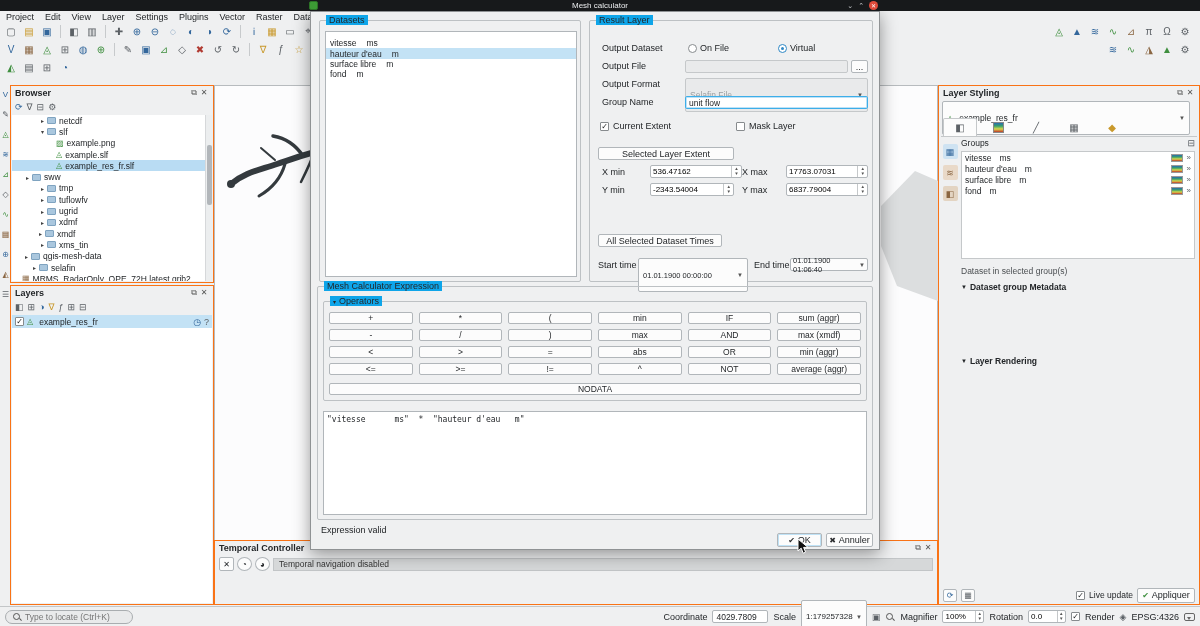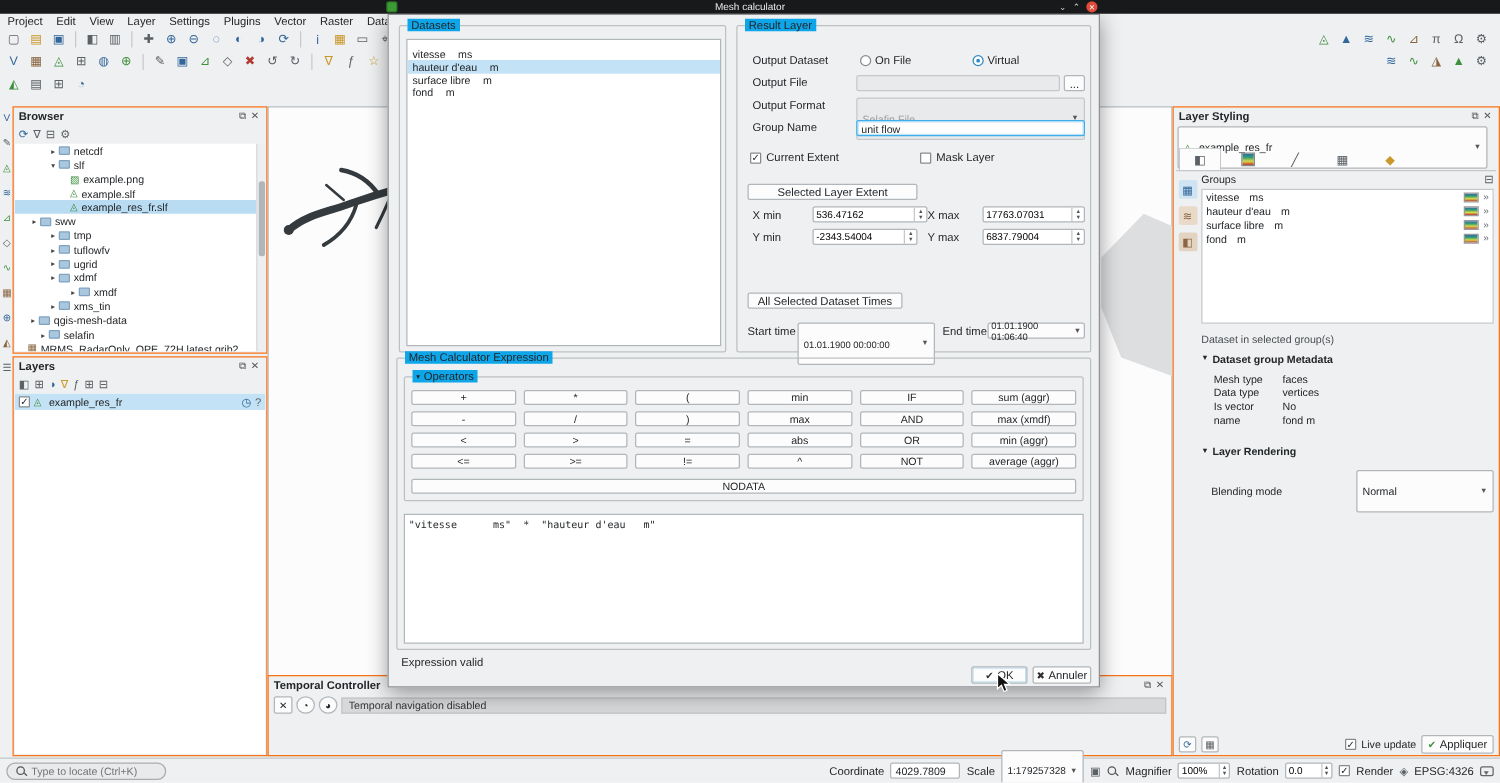--- a/index.html
+++ b/index.html
@@ -308,21 +308,21 @@
       <div class="trow" style="padding-left:26px">
           <span class="arr">▸</span>
           <span class="fico"></span>
           <span>ugrid</span>
         </div>
       <div class="trow" style="padding-left:26px">
           <span class="arr">▸</span>
           <span class="fico"></span>
           <span>xdmf</span>
         </div>
-      <div class="trow" style="padding-left:42px">
+      <div class="trow" style="padding-left:24px">
           <span class="arr">▸</span>
           <span class="fico"></span>
           <span>xmdf</span>
         </div>
       <div class="trow" style="padding-left:26px">
           <span class="arr">▸</span>
           <span class="fico"></span>
           <span>xms_tin</span>
         </div>
       <div class="trow" style="padding-left:10px">
@@ -465,49 +465,23 @@
               <span class="sp"></span>
               <span class="ramp"></span>
               <span class="gy" style="font-size:8px">»</span>
             </div>
         </div>
         <div style="position:absolute;top:128px;color:#4a4e51"><span>Dataset in selected group(s)</span></div>
         <div class="secthead" style="position:absolute;top:144px">
           <span style="font-size:6px">▼</span>
           <span>Dataset group Metadata</span>
         </div>
-        <div style="position:absolute;top:159px;left:0;right:0">
-          <div class="mrow">
-              <span class="mk">Mesh type</span>
-              <span>faces</span>
-            </div>
-          <div class="mrow">
-              <span class="mk">Data type</span>
-              <span>vertices</span>
-            </div>
-          <div class="mrow">
-              <span class="mk">Is vector</span>
-              <span>No</span>
-            </div>
-          <div class="mrow">
-              <span class="mk">name</span>
-              <span>fond  m</span>
-            </div>
-        </div>
         <div class="secthead" style="position:absolute;top:218px">
           <span style="font-size:6px">▼</span>
           <span>Layer Rendering</span>
-        </div>
-        <div style="position:absolute;top:238px;left:8px;right:0;display:flex;align-items:center">
-          <span>Blending mode</span>
-          <span style="flex:1"></span>
-          <span class="combo" style="width:110px">
-              <span>Normal</span>
-              <span class="car">▼</span>
-            </span>
         </div>
       </div>
     </div>
     <div class="sbot">
       <span class="sibtn">
           <span class="bl">⟳</span>
         </span>
       <span class="sibtn">
           <span class="gy">▦</span>
         </span>

